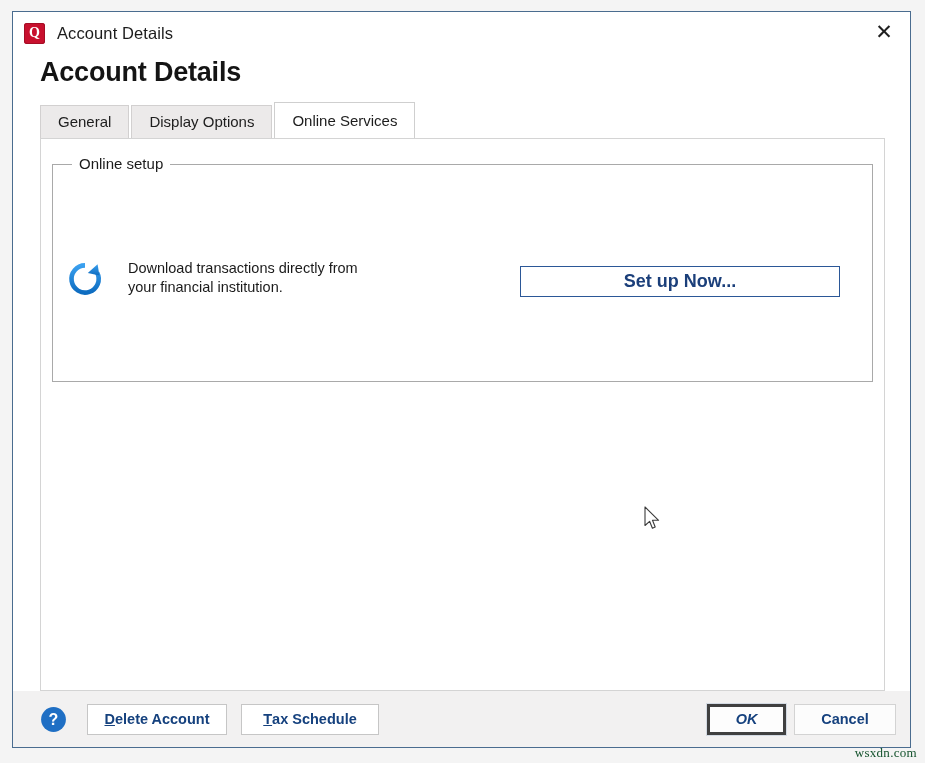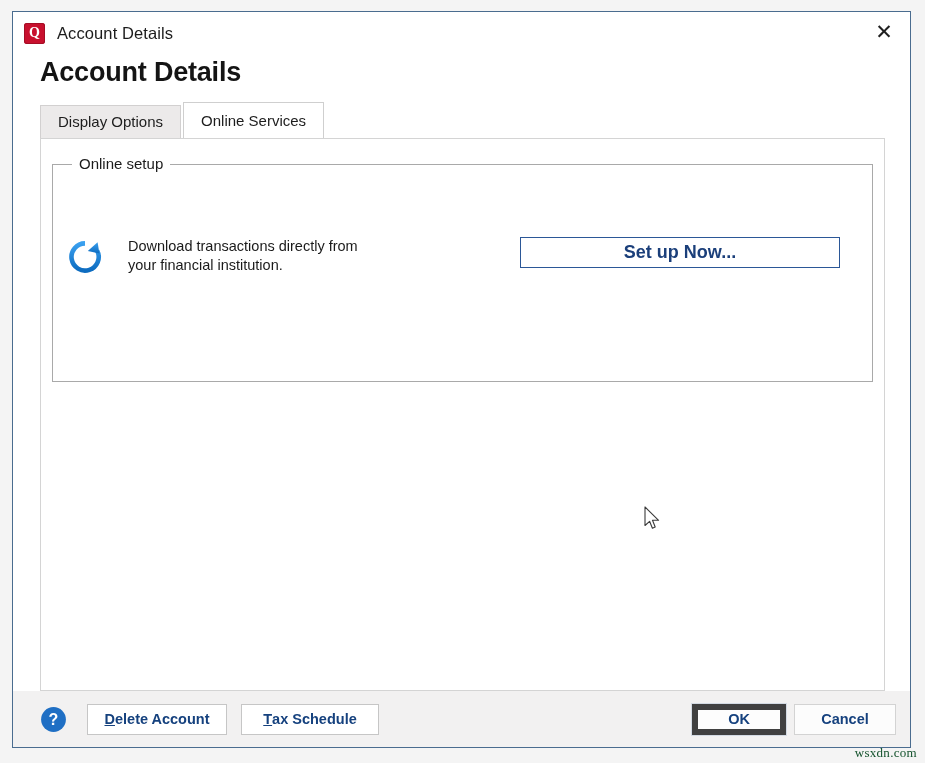--- a/index.html
+++ b/index.html
@@ -156,24 +156,24 @@
     top: -10px;
     background: #ffffff;
     padding: 0 7px;
     font-size: 15px;
     color: #1b1b1b;
     white-space: nowrap;
   }
   .online-row {
     position: absolute;
     left: 14px;
-    top: 72px;
+    top: 94px;
     right: 20px;
     display: flex;
-    align-items: flex-start;
+    align-items: flex-end;
   }
   .refresh-icon {
     flex: 0 0 auto;
     width: 36px;
     height: 36px;
     margin-top: 2px;
   }
   .online-desc {
     margin-left: 25px;
     font-size: 14.5px;
@@ -253,24 +253,25 @@
     align-items: center;
     justify-content: center;
     font-family: "Liberation Sans", sans-serif;
     white-space: nowrap;
   }
   .footer-btn .akey { text-decoration: underline; }
   .btn-delete { width: 140px; margin-left: 20px; }
   .btn-tax    { width: 138px; margin-left: 14px; }
   .right-group { margin-left: auto; display: flex; align-items: center; z-index: 12; }
   .btn-ok {
-    width: 94px;
-    border: 6px solid #404040;
+    width: 79px;
+    border: 3px solid #404040;
     box-shadow: 0 0 0 1px rgba(74,118,168,0.18);
     background: rgba(255,255,255,0.82);
+    font-style: italic;
   }
   .btn-cancel {
     width: 102px;
     margin-left: 8px;
     border: 1px solid #d3d3d3;
     background: rgba(255,255,255,0.75);
   }
 </style>
 </head>
 <body>
@@ -285,20 +286,21 @@
       </div>
       <div class="title-text">Account Details</div>
       <div class="close-btn">✕</div>
     </div>
 
     <div class="page-head">
       <div class="page-title">Account Details</div>
     </div>
 
     <div class="tabstrip">
+      <div class="tab">General</div>
       <div class="tab">Display Options</div>
       <div class="tab active">Online Services</div>
     </div>
 
     <div class="content-panel">
 
       <div class="groupbox">
         <div class="groupbox-legend">Online setup</div>
 
         <div class="online-row">

